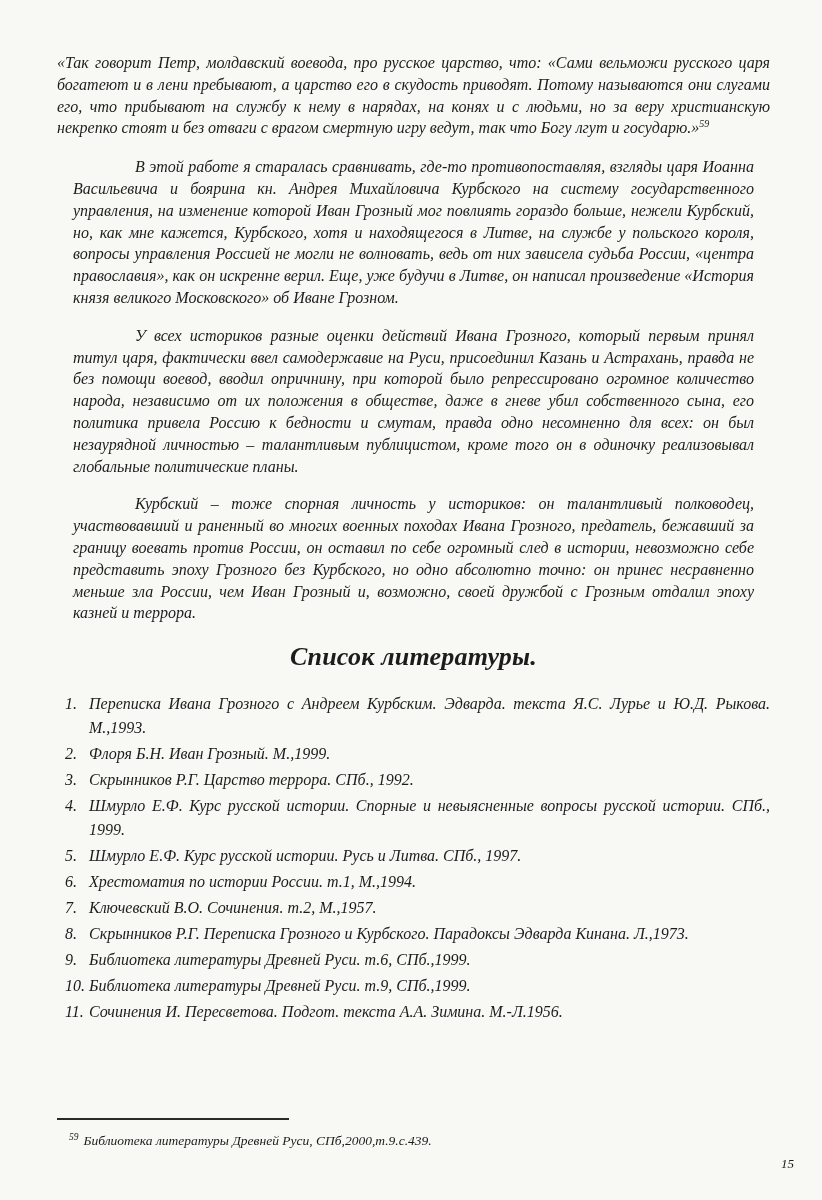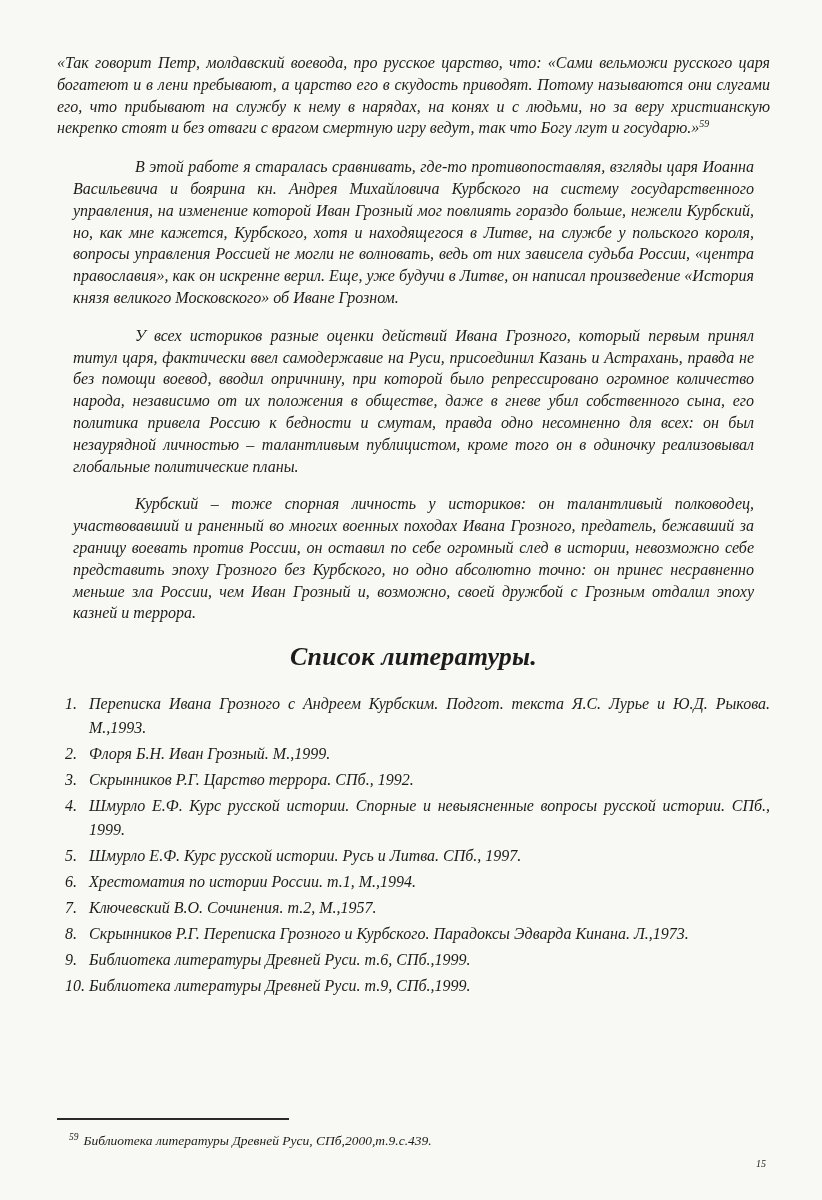--- a/index.html
+++ b/index.html
@@ -79,42 +79,42 @@
     line-height: 18px;
   }
   .fn-text .fn-sup {
     font-size: 9.5px;
     vertical-align: super;
     line-height: 0;
     margin-right: 5px;
   }
   .page-num {
     position: absolute;
-    right: 56px;
+    right: 28px;
     bottom: 25px;
-    font-size: 10px;
+    font-size: 13px;
   }
 </style>
 </head>
 <body>
 
 <div class="page">
 
   <p class="quote"><span>«Так говорит Петр, молдавский воевода, про русское царство, что: «Сами вельможи русского царя богатеют и в лени пребывают, а царство его в скудость приводят. Потому называются они слугами его, что прибывают на службу к нему в нарядах, на конях и с людьми, но за веру христианскую некрепко стоят и без отваги с врагом смертную игру ведут, так что Богу лгут и государю.»</span><sup class="fnref">59</sup></p>
 
   <p class="body-para">В этой работе я старалась сравнивать, где-то противопоставляя, взгляды царя Иоанна Васильевича и боярина кн. Андрея Михайловича Курбского на систему государственного управления, на изменение которой Иван Грозный мог повлиять гораздо больше, нежели Курбский, но, как мне кажется, Курбского, хотя и находящегося в Литве, на службе у польского короля, вопросы управления Россией не могли не волновать, ведь от них зависела судьба России, «центра православия», как он искренне верил. Еще, уже будучи в Литве, он написал произведение «История князя великого Московского» об Иване Грозном.</p>
   <p class="body-para">У всех историков разные оценки действий Ивана Грозного, который первым принял титул царя, фактически ввел самодержавие на Руси, присоединил Казань и Астрахань, правда не без помощи воевод, вводил опричнину, при которой было репрессировано огромное количество народа, независимо от их положения в обществе, даже в гневе убил собственного сына, его политика привела Россию к бедности и смутам, правда одно несомненно для всех: он был незаурядной личностью – талантливым публицистом, кроме того он в одиночку реализовывал глобальные политические планы.</p>
   <p class="body-para">Курбский – тоже спорная личность у историков: он талантливый полководец, участвовавший и раненный во многих военных походах Ивана Грозного, предатель, бежавший за границу воевать против России, он оставил по себе огромный след в истории, невозможно себе представить эпоху Грозного без Курбского, но одно абсолютно точно: он принес несравненно меньше зла России, чем Иван Грозный и, возможно, своей дружбой с Грозным отдалил эпоху казней и террора.</p>
 
   <h2 class="bib-heading">Список литературы.</h2>
 
   <div class="bib-list" id="bib-list">
       <div class="bib-item">
         <span class="bib-num">1.</span>
-        <span class="bib-text">Переписка Ивана Грозного с Андреем Курбским. Подгот. текста Я.С. Лурье и Ю.Д. Рыкова. М.,1993.</span>
+        <span class="bib-text">Переписка Ивана Грозного с Андреем Курбским. Эдварда. текста Я.С. Лурье и Ю.Д. Рыкова. М.,1993.</span>
       </div>
       <div class="bib-item">
         <span class="bib-num">2.</span>
         <span class="bib-text">Флоря Б.Н. Иван Грозный. М.,1999.</span>
       </div>
       <div class="bib-item">
         <span class="bib-num">3.</span>
         <span class="bib-text">Скрынников Р.Г. Царство террора. СПб., 1992.</span>
       </div>
       <div class="bib-item">
@@ -138,20 +138,24 @@
         <span class="bib-text">Скрынников Р.Г. Переписка Грозного и Курбского. Парадоксы Эдварда Кинана. Л.,1973.</span>
       </div>
       <div class="bib-item">
         <span class="bib-num">9.</span>
         <span class="bib-text">Библиотека литературы Древней Руси. т.6, СПб.,1999.</span>
       </div>
       <div class="bib-item">
         <span class="bib-num">10.</span>
         <span class="bib-text">Библиотека литературы Древней Руси. т.9, СПб.,1999.</span>
       </div>
+      <div class="bib-item">
+        <span class="bib-num">11.</span>
+        <span class="bib-text">Сочинения И. Пересветова. Подгот. текста А.А. Зимина. М.-Л.1956.</span>
+      </div>
     </div>
 
   <div class="footnote-block">
     <div class="fn-rule"></div>
     <p class="fn-text"><span class="fn-sup">59</span><span>Библиотека литературы Древней Руси, СПб,2000,т.9.с.439.</span></p>
   </div>
 
   <div class="page-num">15</div>
 
 </div>

